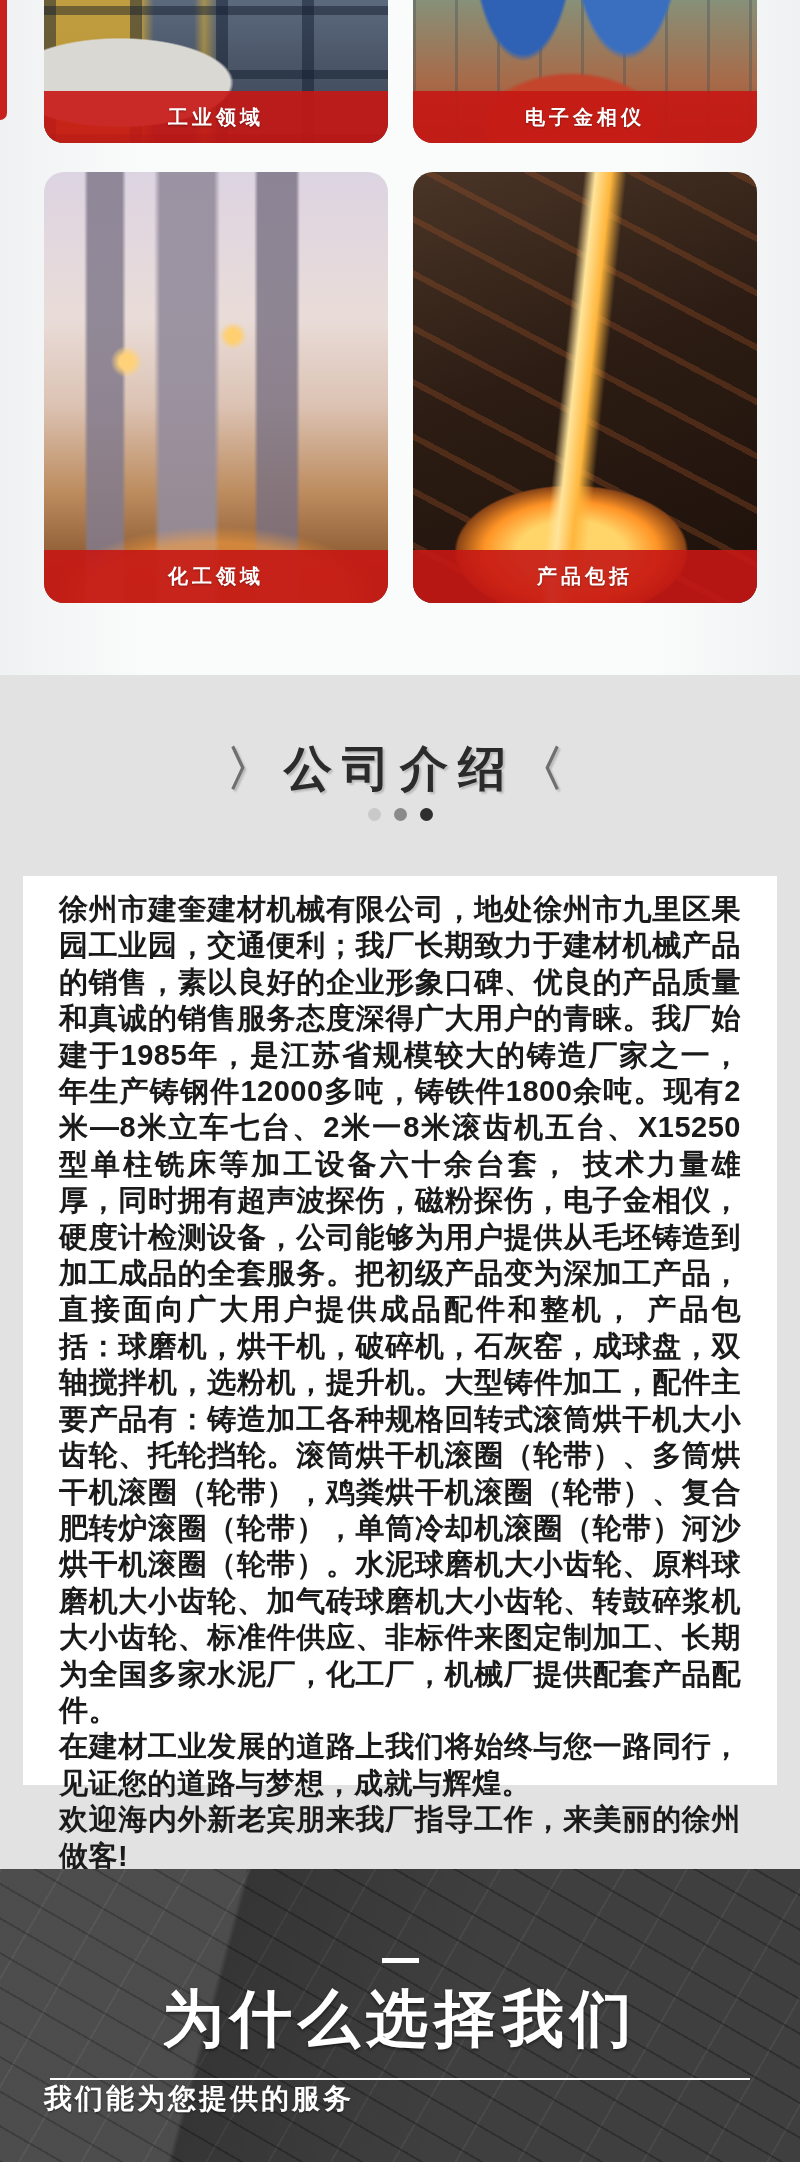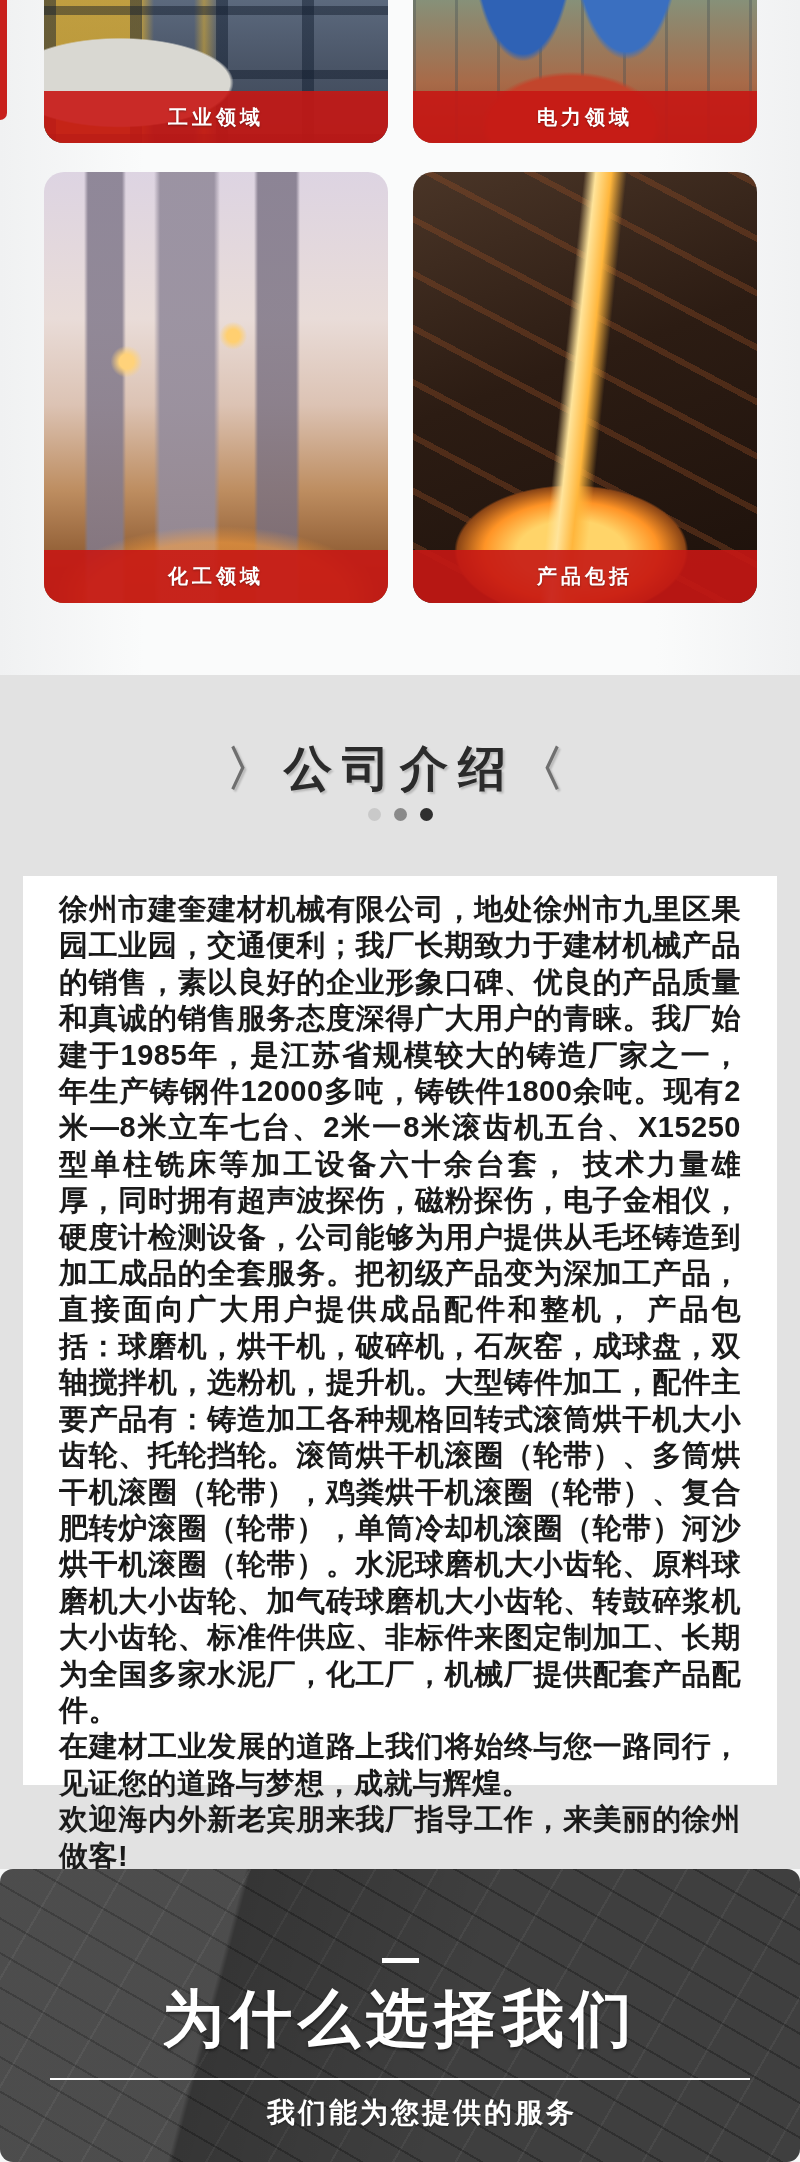--- a/index.html
+++ b/index.html
@@ -69,46 +69,45 @@
               box-sizing:border-box;padding:15px 36px;}
   .intro-body{margin:0;font-size:29px;line-height:36.4px;font-weight:bold;color:#1a1a1a;
               white-space:pre-wrap;text-align:justify;letter-spacing:.5px;}
   
   .why{position:relative;width:800px;height:293px;color:#fff;overflow:hidden;
     background:
       linear-gradient(105deg, rgba(255,255,255,.07) 0%, rgba(255,255,255,.07) 28%, rgba(0,0,0,.16) 28.6%, rgba(0,0,0,0) 58%),
       repeating-linear-gradient(30deg, rgba(0,0,0,.26) 0 2px, rgba(0,0,0,0) 2px 30px),
       repeating-linear-gradient(120deg, rgba(255,255,255,.05) 0 2px, rgba(255,255,255,0) 2px 54px),
       #3f3f3f;
-    border-radius: 13px;
   }
   .why-dash{margin:89px auto 0;width:37px;height:5px;background:#ffffff;}
   .why-title{margin-top:18px;text-align:center;font-size:62px;line-height:76px;font-weight:bold;
              letter-spacing:6px;text-shadow:0 2px 3px rgba(0,0,0,.5);}
   .why-rule{margin:21px auto 0;width:700px;height:2px;background:#ffffff;}
-  .why-subtitle{margin-top:14px;text-align:center;font-size:28px;line-height:38px;font-weight:bold;
+  .why-subtitle{font-size:28px;line-height:38px;font-weight:bold;
                 letter-spacing:3px;text-shadow:0 1px 2px rgba(0,0,0,.5);padding-left:44px;}
 </style>
 </head>
 <body>
 
 <section class="fields">
   <div class="edge-sliver"></div>
 
   <div class="card r1 c1">
     <div class="photo industrial"></div>
     <div class="band">
       <span class="band-label">工业领域</span>
     </div>
   </div>
 
   <div class="card r1 c2">
     <div class="photo power"></div>
     <div class="band">
-      <span class="band-label">电力领域</span>
+      <span class="band-label">电子金相仪</span>
     </div>
   </div>
 
   <div class="card r2 c1">
     <div class="photo chemical"></div>
     <div class="band">
       <span class="band-label">化工领域</span>
     </div>
   </div>
 

